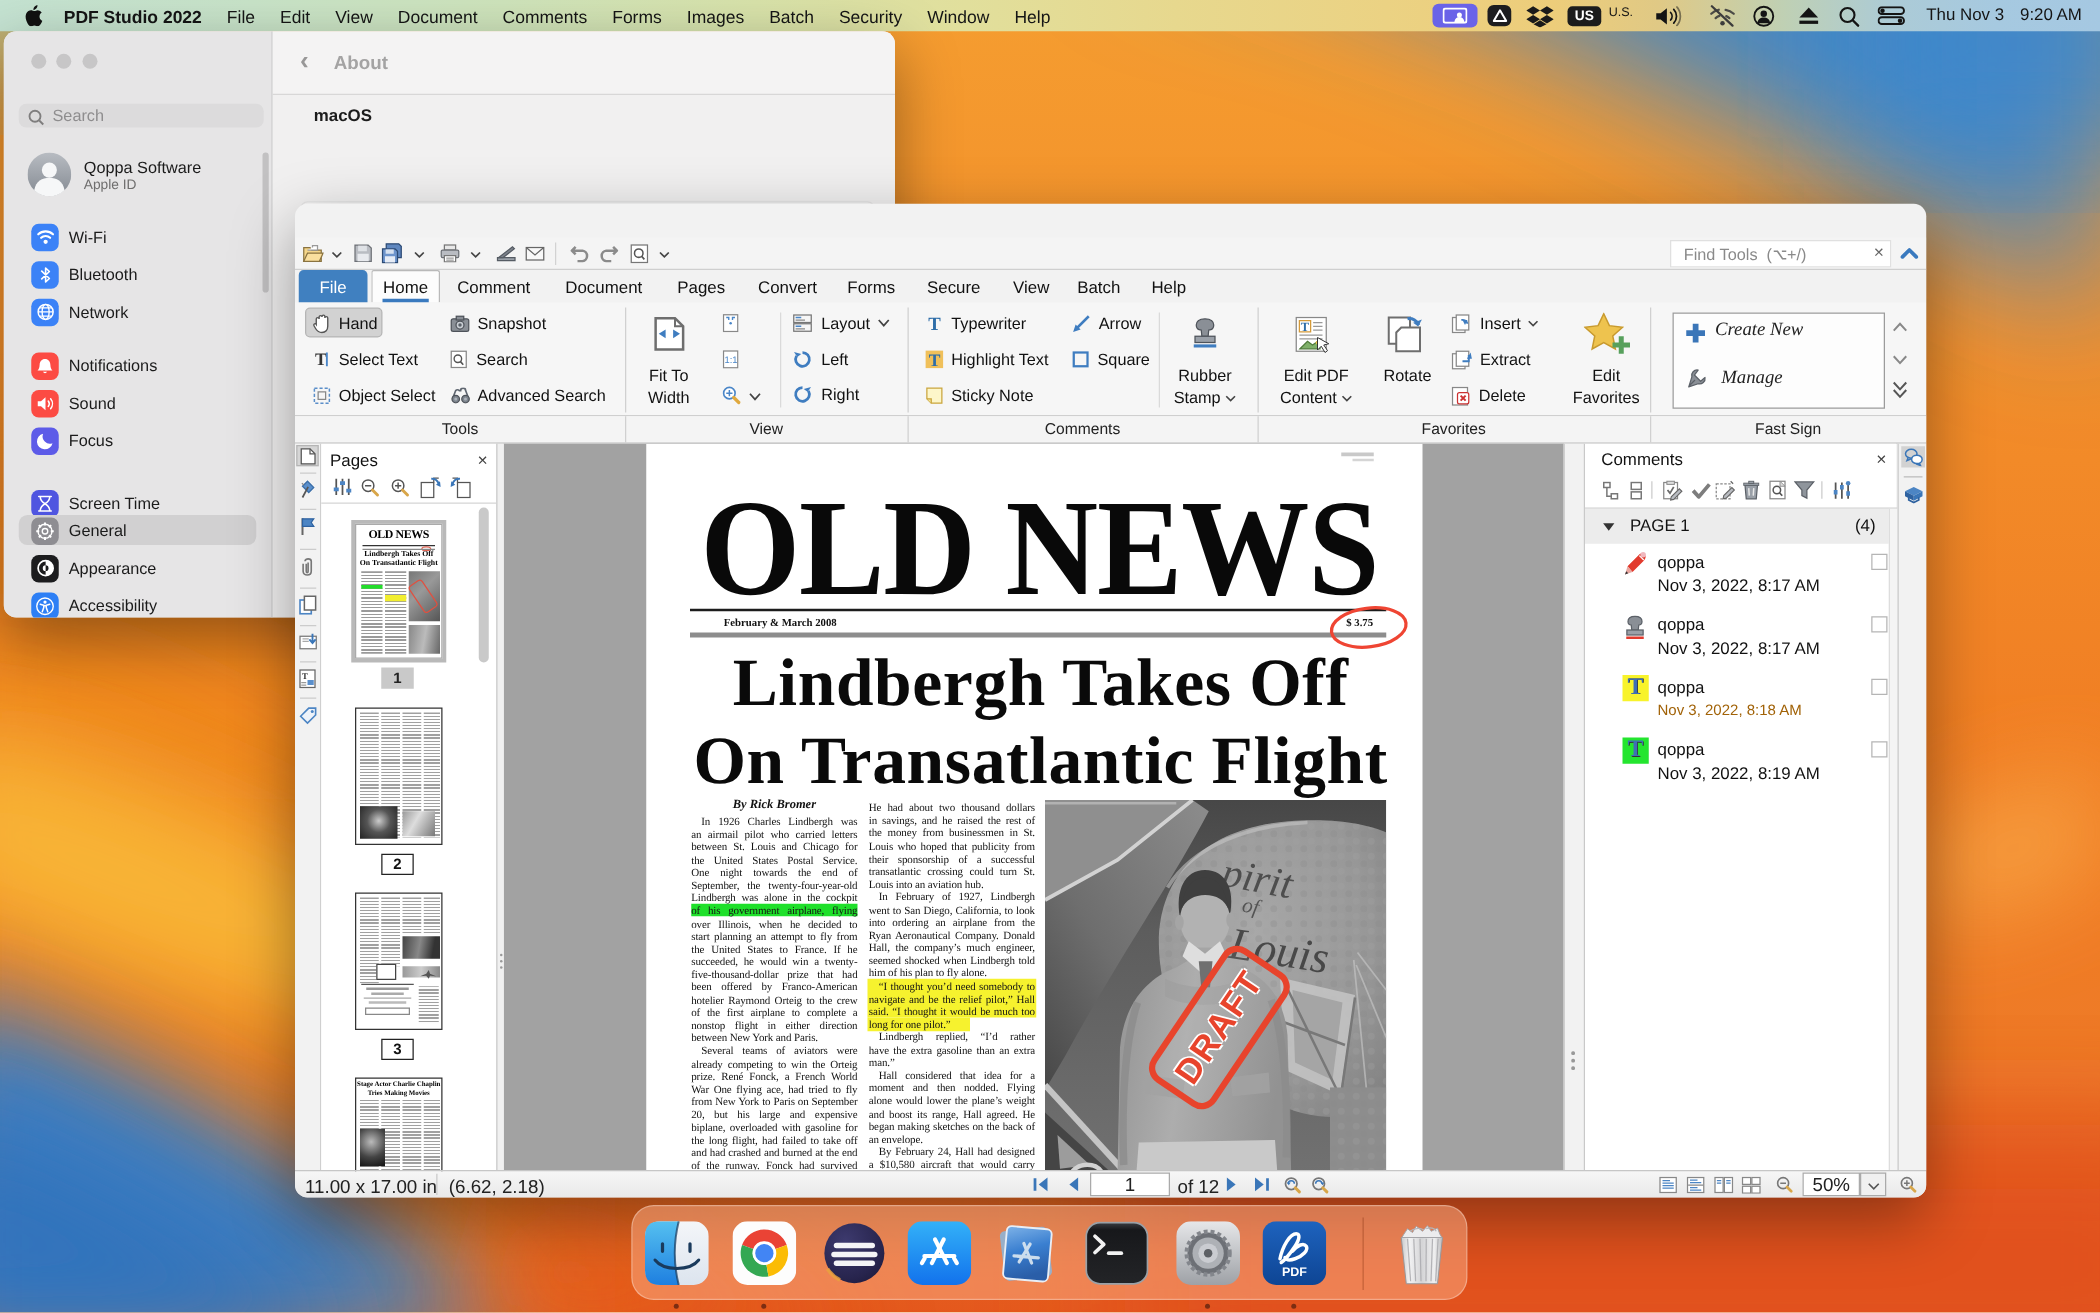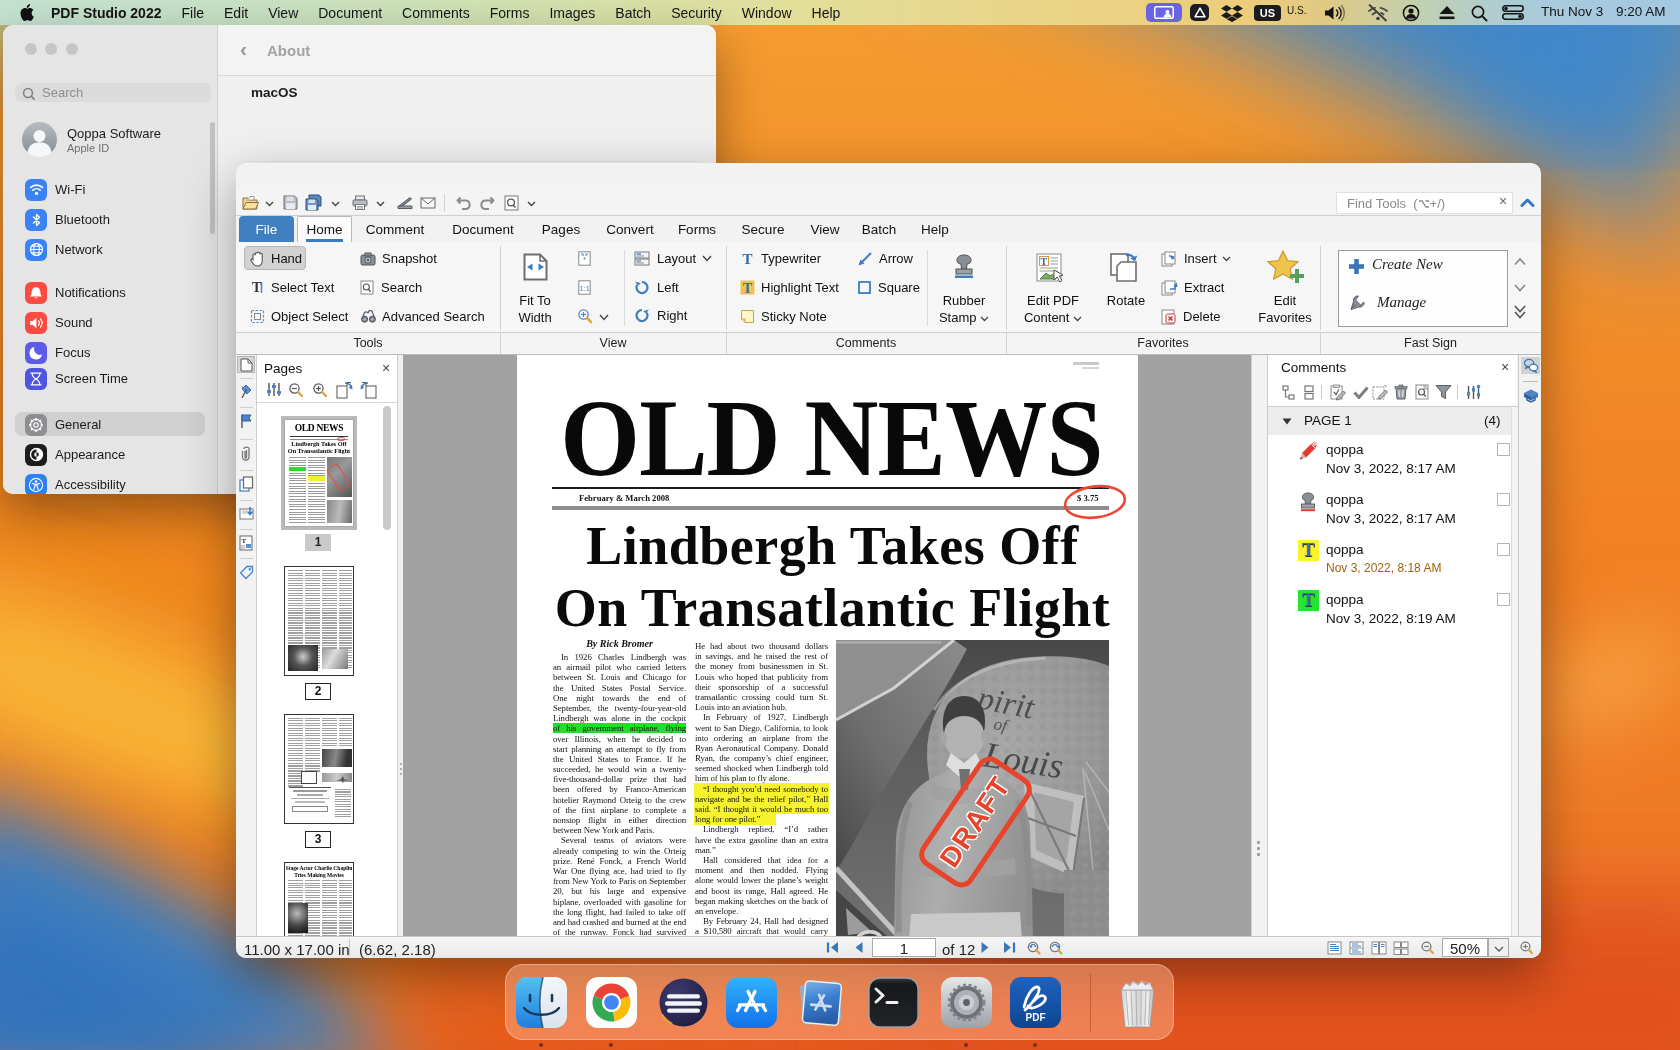--- a/index.html
+++ b/index.html
@@ -241,21 +241,21 @@
                 <path d="M9.6 4.8 A3.6 3.6 0 0 1 9.6 9.2"></path>
                 <path d="M11.5 3 A6.3 6.3 0 0 1 11.5 11"></path>
               </g>
             </svg>
           </div>Sound</div>
     <div class="sbrow" style="top:316px"><div class="sbico" style="background:#5d5be8">
             <svg width="14" height="14" viewBox="0 0 14 14">
               <path d="M5.5 1 A6.3 6.3 0 1 0 13 8.5 A5.8 5.8 0 0 1 5.5 1 Z" fill="#fff"></path>
             </svg>
           </div>Focus</div>
-    <div class="sbrow" style="top:342px"><div class="sbico" style="background:#4f55e0">
+    <div class="sbrow" style="top:366px"><div class="sbico" style="background:#4f55e0">
             <svg width="12" height="14" viewBox="0 0 12 14">
               <path d="M1 1.2 L11 1.2 M1 12.8 L11 12.8 M2.2 1.4 C2.2 4.4 4 5.8 6 7 C8 8.2 9.8 9.6 9.8 12.6 M9.8 1.4 C9.8 4.4 8 5.8 6 7 C4 8.2 2.2 9.6 2.2 12.6" fill="none" stroke="#fff" stroke-width="1.25" stroke-linecap="round"></path>
             </svg>
           </div>Screen Time</div>
     <div style="position:absolute;left:12px;top:387px;width:190px;height:24px;background:#d1d0d1;border-radius:7px"></div>
     <div class="sbrow" style="top:388px"><div class="sbico" style="background:#8e8d92">
             <svg width="16" height="16" viewBox="0 0 16 16">
               <g fill="none" stroke="#fff" stroke-width="1.1">
                 <circle cx="8" cy="8" r="5.6"></circle>
                 <circle cx="8" cy="8" r="2.2"></circle>
@@ -813,21 +813,21 @@
               <div class="ln">in savings, and he raised the rest of</div>
               <div class="ln">the money from businessmen in St.</div>
               <div class="ln">Louis who hoped that publicity from</div>
               <div class="ln">their sponsorship of a successful</div>
               <div class="ln">transatlantic crossing could turn St.</div>
               <div class="ln lnl">Louis into an aviation hub.</div>
               <div class="ln" style="text-indent:8px">In February of 1927, Lindbergh</div>
               <div class="ln">went to San Diego, California, to look</div>
               <div class="ln">into ordering an airplane from the</div>
               <div class="ln">Ryan Aeronautical Company. Donald</div>
-              <div class="ln">Ryan, the company’s chief engineer,</div>
+              <div class="ln">Hall, the company’s much engineer,</div>
               <div class="ln">seemed shocked when Lindbergh told</div>
               <div class="ln lnl">him of his plan to fly alone.</div>
               <div class="ln" style="text-indent:8px">“I thought you’d need somebody to</div>
               <div class="ln">navigate and be the relief pilot,” Hall</div>
               <div class="ln">said. “I thought it would be much too</div>
               <div class="ln lnl">long for one pilot.”</div>
               <div class="ln" style="text-indent:8px">Lindbergh replied, “I’d rather</div>
               <div class="ln">have the extra gasoline than an extra</div>
               <div class="ln lnl">man.”</div>
               <div class="ln" style="text-indent:8px">Hall considered that idea for a</div>

